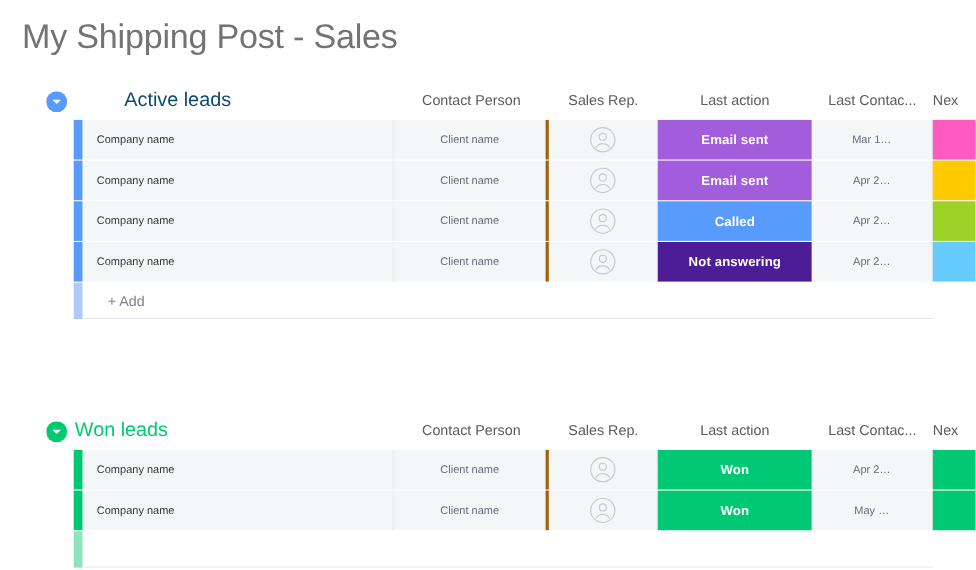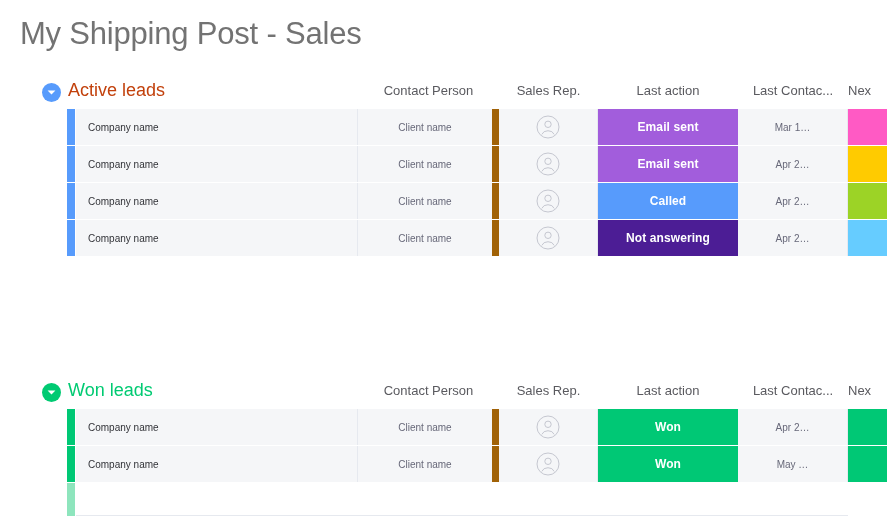--- a/index.html
+++ b/index.html
@@ -62,21 +62,21 @@
 
   .group-title {
     position: absolute;
     left: 68px;
     top: 0px;
     font-size: 18px;
     line-height: 24px;
     font-weight: 400;
     white-space: nowrap;
   }
-  .group-title.blue { color: #c2410c; }
+  .group-title.blue { color: #0c4a6e; margin-left: 45px; }
   .group-title.green { color: #00ca72; }
 
   .col-head {
     position: absolute;
     top: 3px;
     font-size: 13px;
     line-height: 19px;
     color: #5a5a5f;
     text-align: center;
     white-space: nowrap;
@@ -115,21 +115,21 @@
   .cell-name {
     left: 76px;
     width: 282px;
     padding-left: 12px;
     border-right: 1px solid #e6e9ef;
   }
   .cell-contact {
     left: 358px;
     width: 141px;
     justify-content: center;
-    border-right: 7px solid #a16207;
+    border-right: 3px solid #a16207;
     color: #676879;
   }
   .cell-rep {
     left: 499px;
     width: 99px;
     justify-content: center;
     border-right: 1px solid #e6e9ef;
   }
   .cell-status {
     left: 598px;
@@ -278,20 +278,24 @@
               <circle cx="12" cy="9.3" r="3.2" fill="none" stroke="#c5c7d0" stroke-width="1"></circle>
               <path d="M5.8 19.4 a6.6 5.6 0 0 1 12.4 0" fill="none" stroke="#c5c7d0" stroke-width="1"></path>
             </svg>
           </span>
         </div>
         <div class="cell cell-status" style="background:#4c1d95;">Not answering</div>
         <div class="cell cell-lastcontact">Apr 2…</div>
         <div class="cell cell-next" style="background:#66ccff;"></div>
       </div>
 
+      <div class="row-add">
+        <span class="row-bar-add" style="background:#aec9fc;"></span>
+        <div class="add-cell">+ Add</div>
+      </div>
 
     </div>
   </div>
 
   <div class="group group-won">
     <div class="group-header">
       <span class="chevron">
         <svg width="19" height="19" viewBox="0 0 19 19">
           <circle cx="9.5" cy="9.5" r="9.5" fill="#00ca72"></circle>
           <path d="M5.6 7.6 L9.5 11.6 L13.4 7.6 Z" fill="#ffffff"></path>

